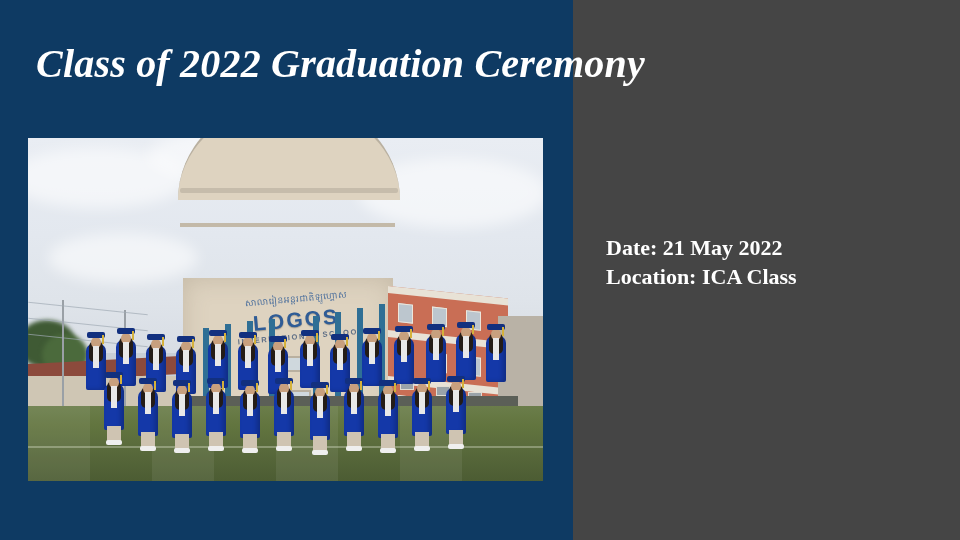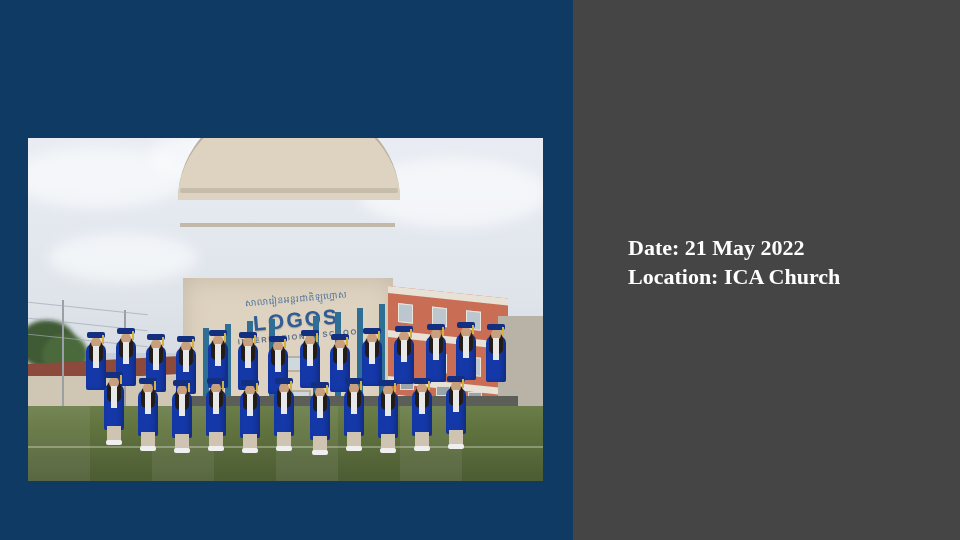--- a/index.html
+++ b/index.html
@@ -48,21 +48,20 @@
   
   .details {
     position: absolute;
     left: 606px;
     top: 233px;
     color: #ffffff;
     font-size: 22px;
     font-weight: bold;
     line-height: 29px;
     white-space: nowrap;
-    margin-left: 22px;
   }
   .details .detail-line { display: block; }
 
   
   .photo-frame {
     position: absolute;
     left: 28px;
     top: 138px;
     width: 515px;
     height: 343px;
@@ -634,19 +633,20 @@
           <div class="face"></div>
         <div class="gown"></div>
           <div class="stole"></div>
         <div class="legs"></div>
           <div class="shoes"></div>
       </div>
 
     </div>
   </div>
 
+  <div class="slide-title">Class of 2022 Graduation Ceremony</div>
 
   <div class="details">
     <span class="detail-line">Date: 21 May 2022</span>
-    <span class="detail-line">Location: ICA Church</span>
+    <span class="detail-line">Location: ICA Class</span>
   </div>
 
 </div>
 
 </body></html>

